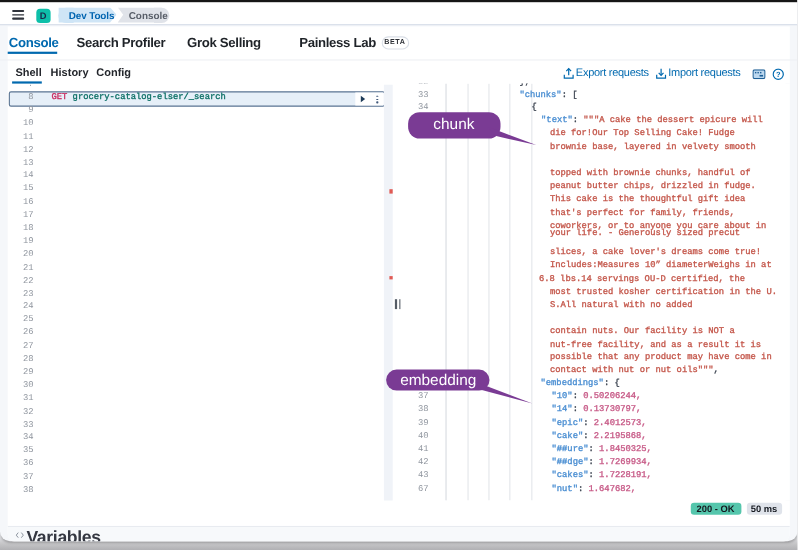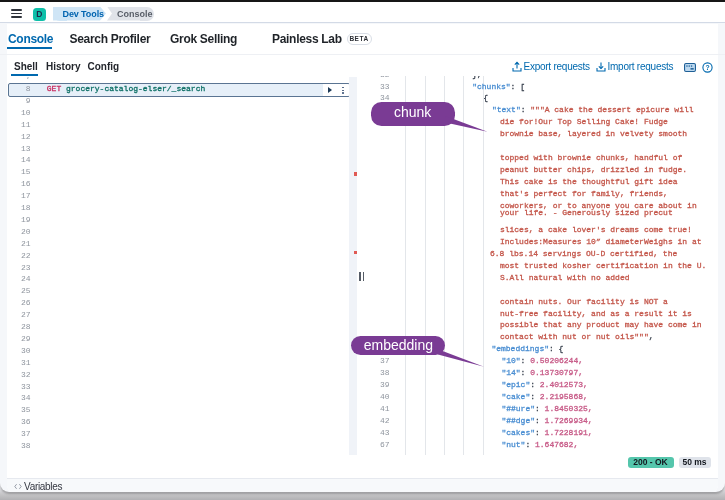--- a/index.html
+++ b/index.html
@@ -54,21 +54,21 @@
 .rrow { position:absolute; font-family:"Liberation Mono",monospace; font-size:8px; line-height:12px; white-space:pre; -webkit-text-stroke:0.3px currentColor; }
 .k { color:#4a8ed2; } .s { color:#c4574b; } .n { color:#c75a87; } .p { color:#3b4350; }
 .callout { position:absolute; background:#7a3b94; color:#fff; text-align:center; z-index:6; }
 .clearlink { position:absolute; top:456px; font-size:9px; font-weight:700; color:#0d65a8; letter-spacing:-0.35px;margin-top:38px; }
 #badge1 { position:absolute; left:627.5px; top:456.5px; width:46px; height:11.5px; background:#55c6ac;
           border-radius:3px; font-size:8.5px; font-weight:700; color:#14181f; text-align:center; line-height:11.5px; }
 #badge2 { position:absolute; left:678.5px; top:456.5px; width:32px; height:11.5px; background:#dfe3ea;
           border-radius:3px; font-size:8.5px; font-weight:700; color:#14181f; text-align:center; line-height:11.5px; }
 #varbar { position:absolute; left:7px; top:477.5px; width:711px; height:15.5px; background:#f7f9fb;
           border-top:1px solid #e6e9ef; border-radius:0 0 8px 8px; }
-#vartxt { position:absolute; left:17px; top:2.2px; font-size:10px; font-weight:400; color:#343741; letter-spacing:-0.3px; }
+#vartxt { position:absolute; left:17px; top:2.2px; font-size:16px; font-weight:700; color:#343741; letter-spacing:-0.3px; }
 </style></head>
 <body>
 <div id="win">
   <div id="header">
     <div class="hbar" style="top:9px"></div>
     <div class="hbar" style="top:12.6px"></div>
     <div class="hbar" style="top:16.2px"></div>
     <div id="logo">D</div>
     <div id="bc1">
         <div class="bgr"></div>

